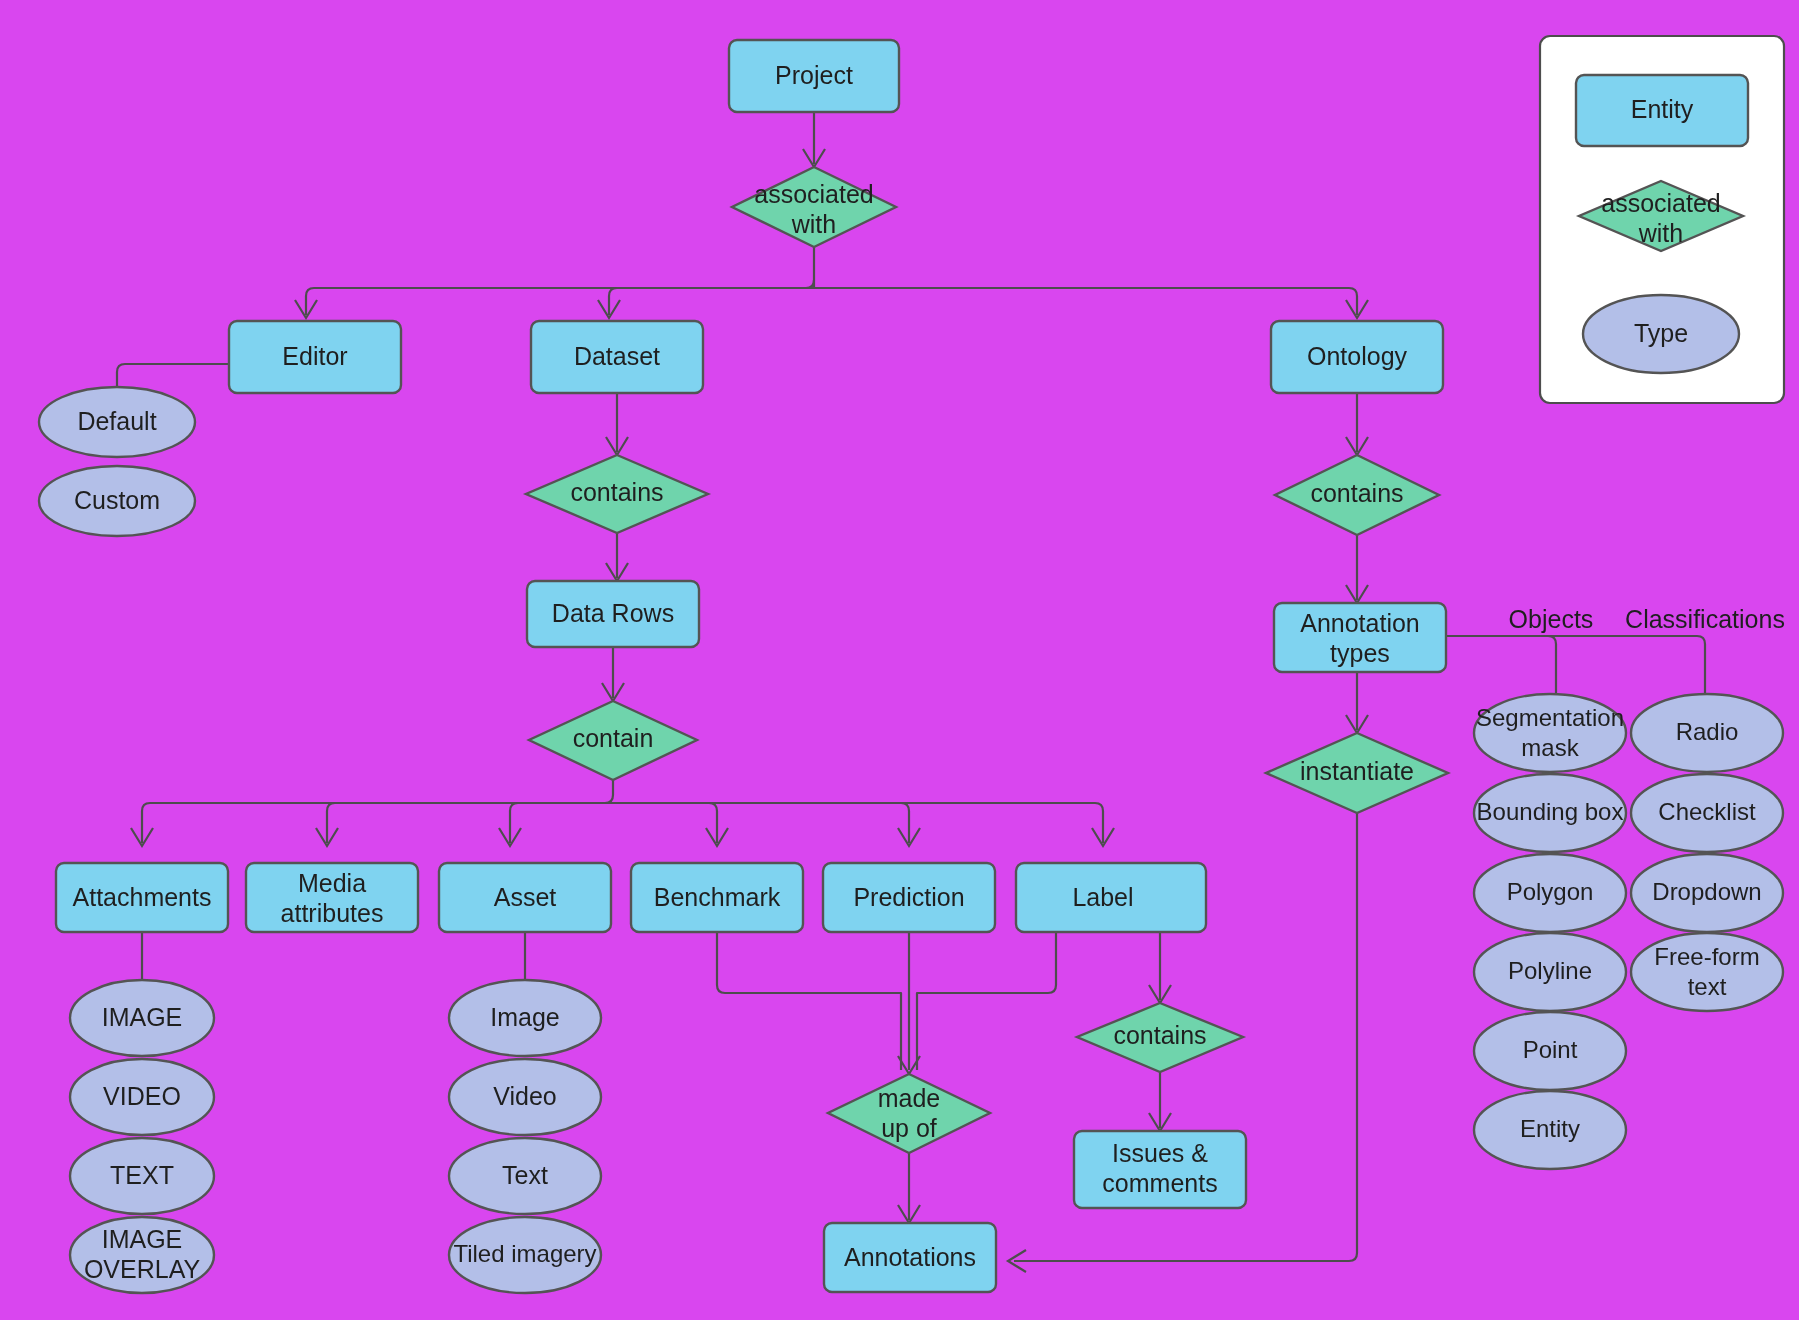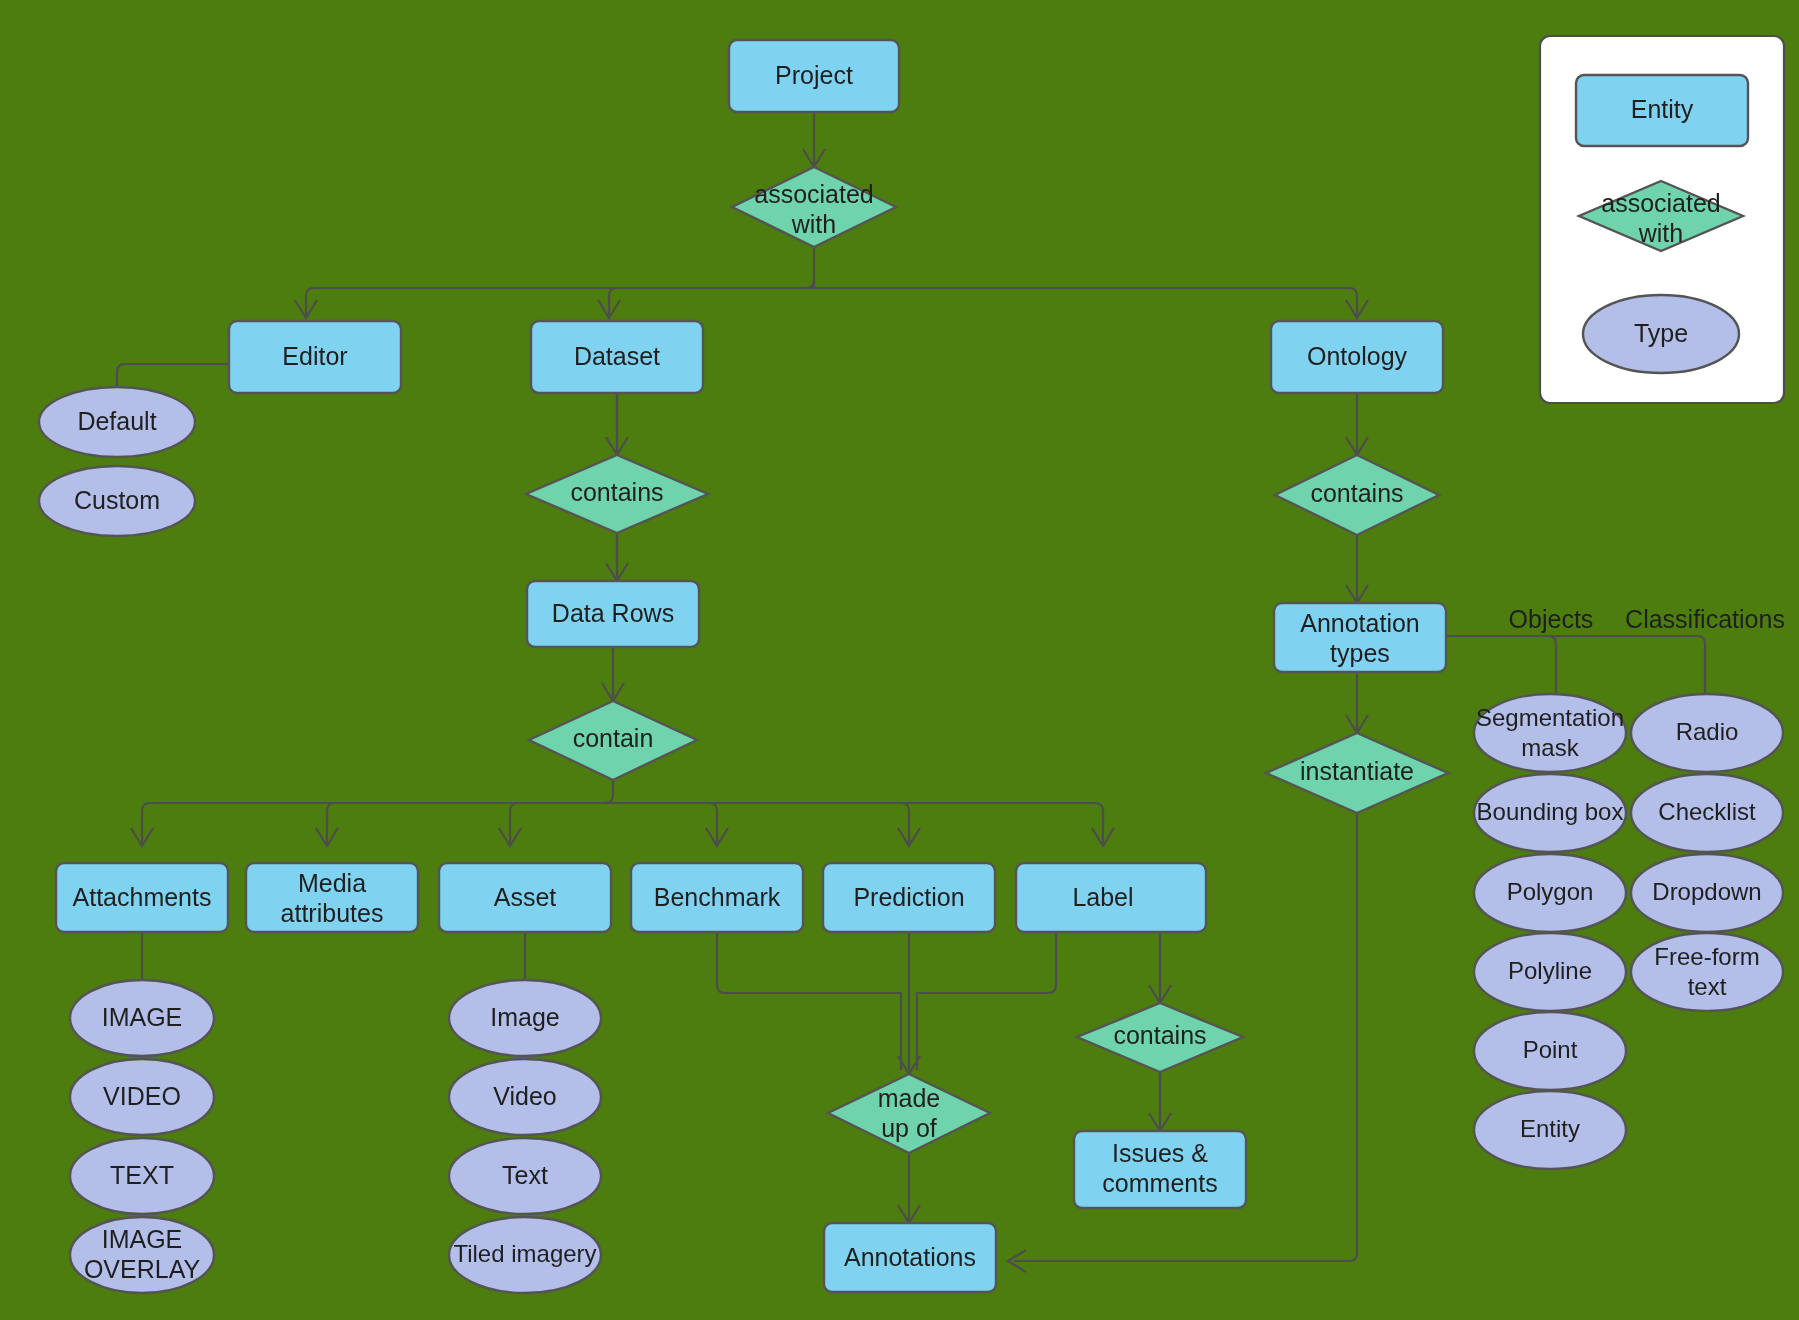--- a/index.html
+++ b/index.html
@@ -4,21 +4,21 @@
 <style>
   html, body {
     margin: 0;
     padding: 0;
     background: #ffffff;
   }
   #diagram-root {
     position: relative;
     width: 1799px;
     height: 1320px;
-    background: #4d7c0f;
+    background: #d946ef;
     font-family: "Liberation Sans", sans-serif;
   }
   svg#diagram-svg {
     position: absolute;
     top: 0; left: 0;
     width: 1799px;
     height: 1320px;
   }
   .edge {
     fill: none;

